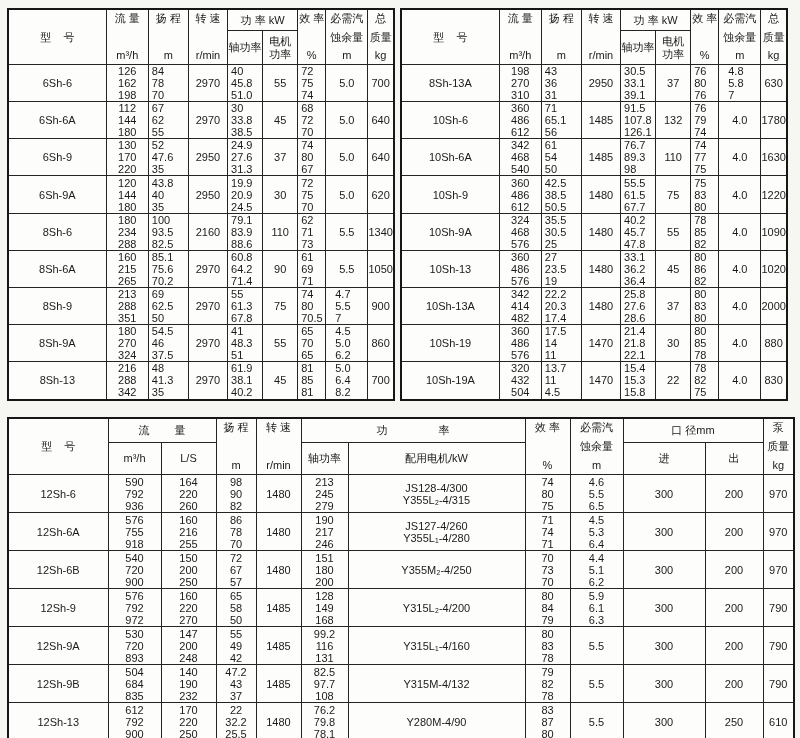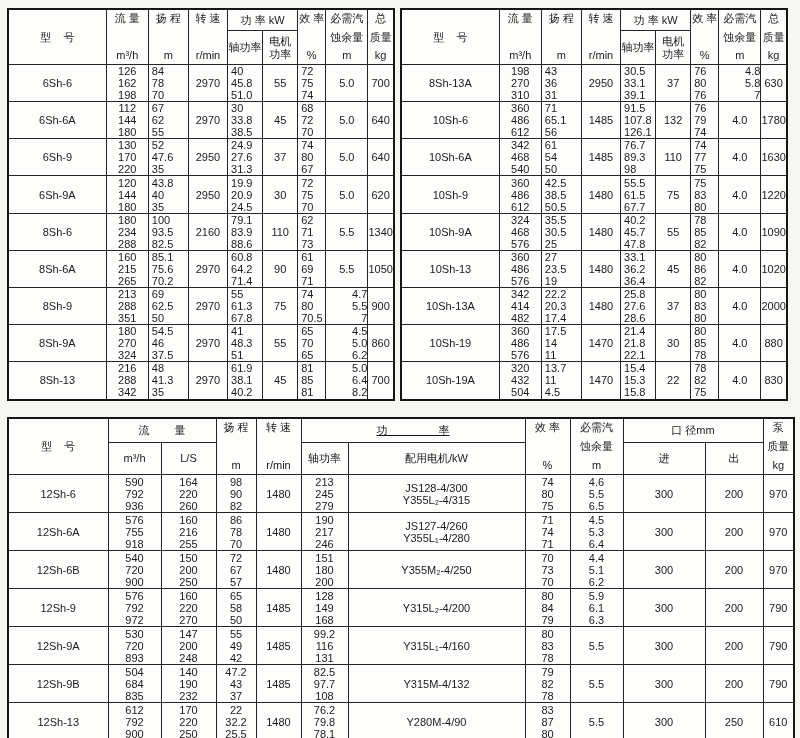--- a/index.html
+++ b/index.html
@@ -13,24 +13,24 @@
   thead th{font-size:11px;line-height:13px;}
   .spec thead tr.h1{height:21px;}
   .spec thead tr.h2{height:33px;}
   .spec tbody td{height:36px;}
   .bspec thead tr.h1{height:24px;}
   .bspec thead tr.h2{height:31px;}
   .bspec tbody td{height:37px;}
   .hwrap{display:flex;flex-direction:column;justify-content:space-between;align-items:center;height:50px;padding:2px 0;}
   .bwrap{display:flex;flex-direction:column;justify-content:space-between;align-items:center;height:51px;padding:2px 0;}
   .l{text-align:left;padding-left:3px;}
-  .np{text-align:right;padding-left:9px;}
+  .np{text-align:left;padding-left:9px;}
   .ws1{word-spacing:9px;}
   .ws2{word-spacing:22px;}
-  .wsp{word-spacing:48px;text-decoration:underline;}
+  .wsp{word-spacing:48px;}
 </style>
 </head>
 <body>
 
 <div class="page">
 
   <div class="toprow">
 
     <table class="spec">
       <colgroup>

